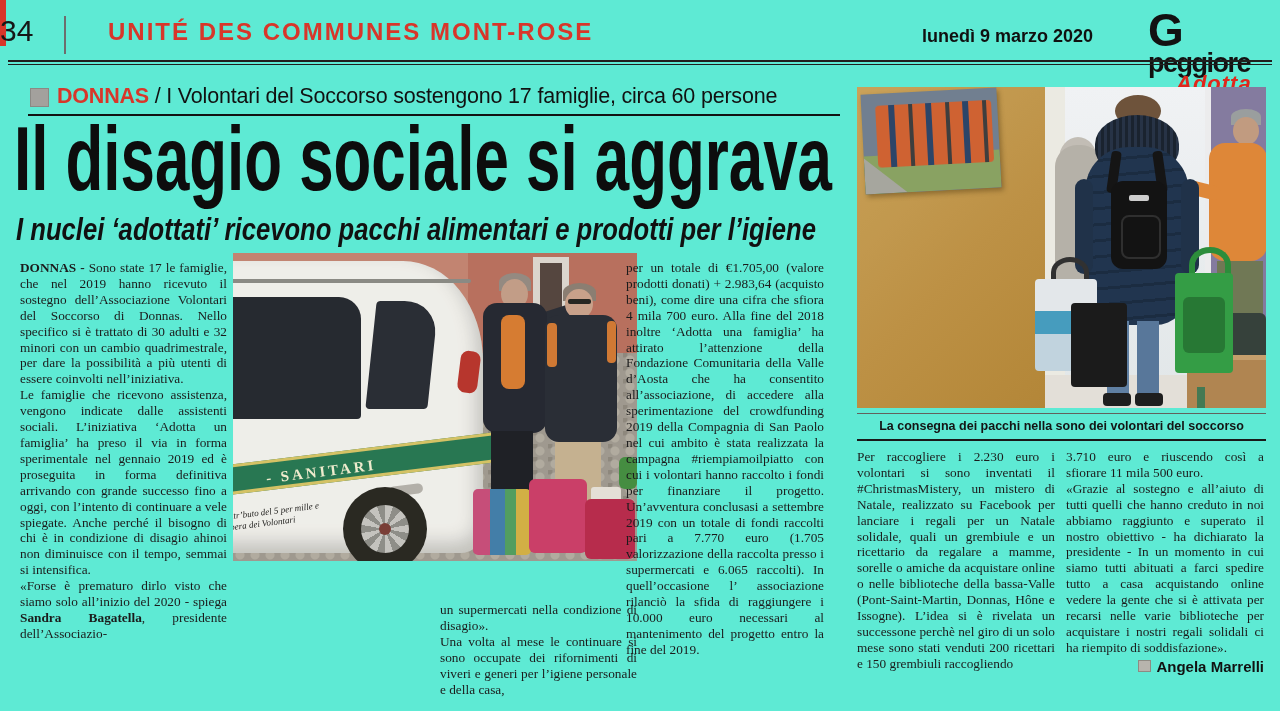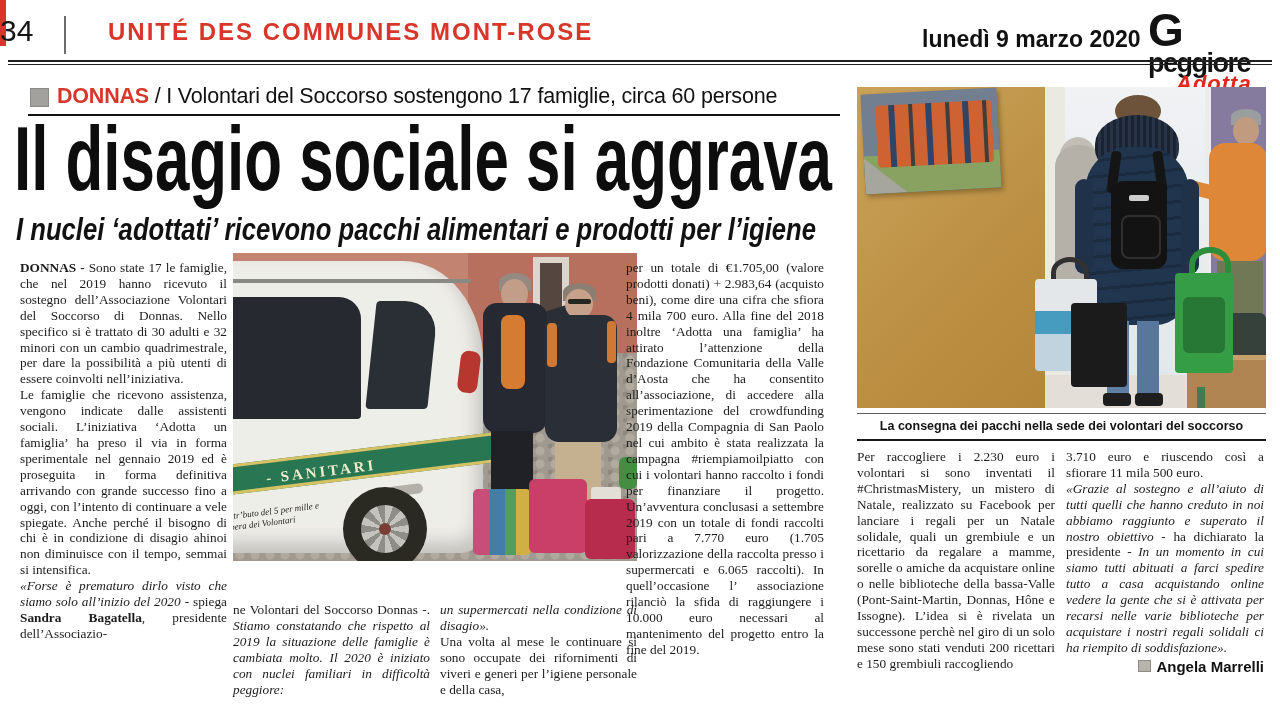--- a/index.html
+++ b/index.html
@@ -1,26 +1,26 @@
 <!DOCTYPE html>
 <html><head>
 <meta charset="utf-8">
 <style>
   html,body{margin:0;padding:0;background:#888;}
-  .page{position:relative;width:1280px;height:711px;overflow:hidden;background:#ffffff;
+  .page{position:relative;width:1280px;height:711px;overflow:hidden;background:#5eead4;
         font-family:"Liberation Serif","DejaVu Serif",serif;color:#1b1b1b;}
   .abs{position:absolute;}
   .sans{font-family:"Liberation Sans","DejaVu Sans",sans-serif;}
 
   
   .edge-mark{left:0;top:8;width:6px;height:46px;background:#d8362a;}
   .page-number{left:20;top:14px;font-size:30px;line-height:34px;color:#161616;}
   .header-vline{left:64px;top:16px;width:2px;height:38px;background:#6d6d6d;}
   .section-title{left:108px;top:18px;font-weight:bold;font-size:24px;letter-spacing:2px;color:#d8362a;white-space:nowrap;}
-  .issue-date{left:922px;top:26px;font-weight:bold;font-size:23px;color:#101010;}
+  .issue-date{left:922px;top:26px;font-weight:bold;font-size:18px;color:#101010;}
   .logo{left:1148px;top:10px;width:126px;line-height:1;}
   .logo-g{float:left;font-weight:bold;font-size:46px;line-height:40px;color:#121212;letter-spacing:-2px;}
   .logo-azzetta{font-weight:bold;font-size:27px;letter-spacing:-1.5px;color:#121212;}
   .logo-matin{font-weight:bold;font-style:italic;font-size:22px;letter-spacing:1px;color:#e0271c;margin:-4px 0 0 28px;}
   .rule-a{left:8px;top:60px;width:1264px;height:2px;background:#20201e;}
   .rule-b{left:8px;top:64px;width:1264px;height:1px;background:#20201e;}
 
   
   .kicker-marker{left:30px;top:88px;width:17px;height:17px;background:#a3a19d;border:1px solid #8b8984;}
   .kicker{left:57px;top:84px;font-size:21.5px;letter-spacing:-0.2px;white-space:nowrap;color:#111;}
@@ -30,21 +30,21 @@
   .subhead-svg{left:14px;top:211px;}
 
   
   .caption{border-top:1px solid #63615d;border-bottom:2px solid #191919;padding:5px 0 6px;
            text-align:center;font-family:"Liberation Sans","DejaVu Sans",sans-serif;
            font-weight:bold;font-size:12.5px;color:#141414;}
 
   
   .bodycol{font-size:13.3px;line-height:15.9px;text-align:justify;color:#1b1b1b;}
   .seg-b{font-weight:bold;}
-  .seg-i{font-style:italic;}
+  .seg-i{}
   .col1{left:20px;top:260px;width:207px;height:451px;}
   .col2{left:233px;top:602px;width:197px;height:109px;}
   .col3{left:440px;top:602px;width:197px;height:109px;}
   .col4{left:626px;top:260px;width:198px;height:451px;}
   .col5{left:857px;top:449px;width:198px;height:262px;}
   .col6{left:1066px;top:449px;width:198px;height:262px;}
   .byline{text-align:right;font-family:"Liberation Sans","DejaVu Sans",sans-serif;
           font-weight:bold;font-size:15px;margin-top:3px;color:#111;}
   .byline-icon{display:inline-block;width:11px;height:10px;background:#b7b4ad;border:1px solid #8e8b83;
                margin-right:5px;vertical-align:baseline;}
@@ -261,24 +261,23 @@
     <div class="abs dp-legR"></div>
     <div class="abs dp-shoeL"></div>
     <div class="abs dp-shoeR"></div>
     <div class="abs dp-bw-handle"></div>
     <div class="abs dp-bag-white"></div>
     <div class="abs dp-bag-black"></div>
     <div class="abs dp-bg-handle"></div>
     <div class="abs dp-bag-green"></div>
     <div class="abs dp-bg-art"></div>
   </div>
-  <div class="abs caption" style="left:857px;top:413px;width:409px;">La consegna dei pacchi nella sede dei volontari del soccorso</div>
+  <div class="abs caption" style="left:857px;top:413px;width:409px;">La consegna dei pacchi nella sono dei volontari del soccorso</div>
 
   <div class="abs bodycol col1"><span class="seg-b">DONNAS - </span><span>Sono state 17 le famiglie, che nel 2019 hanno ricevuto il sostegno dell’Associazione Volontari del Soccorso di Donnas. Nello specifico si è trattato di 30 adulti e 32 minori con un cambio quadrimestrale, per dare la possibilità a più utenti di essere coinvolti nell’iniziativa.</span><br><span>Le famiglie che ricevono assistenza, vengono indicate dalle assistenti sociali. L’iniziativa ‘Adotta un famiglia’ ha preso il via in forma sperimentale nel gennaio 2019 ed è proseguita in forma definitiva arrivando con grande successo fino a oggi, con l’intento di continuare a vele spiegate. Anche perché il bisogno di chi è in condizione di disagio ahinoi non diminuisce con il tempo, semmai si intensifica.</span><br><span class="seg-i">«Forse è prematuro dirlo visto che siamo solo all’inizio del 2020 </span><span>- spiega </span><span class="seg-b">Sandra Bagatella</span><span>, presidente dell’Associazio-</span></div>
-  <div class="abs bodycol col2"><span>ne Volontari del Soccorso Donnas -. </span><span class="seg-i">Stiamo constatando che rispetto al 2019 la situazione delle famiglie è cambiata molto. Il 2020 è iniziato con nuclei familiari in difficoltà peggiore:</span></div>
   <div class="abs bodycol col3"><span class="seg-i">un supermercati nella condizione di disagio».</span><br><span>Una volta al mese le continuare si sono occupate dei rifornimenti di viveri e generi per l’igiene personale e della casa,</span></div>
   <div class="abs bodycol col4"><span>per un totale di €1.705,00 (valore prodotti donati) + 2.983,64 (acquisto beni), come dire una cifra che sfiora 4 mila 700 euro. Alla fine del 2018 inoltre ‘Adotta una famiglia’ ha attirato l’attenzione della Fondazione Comunitaria della Valle d’Aosta che ha consentito all’associazione, di accedere alla sperimentazione del crowdfunding 2019 della Compagnia di San Paolo nel cui ambito è stata realizzata la campagna #riempiamoilpiatto con cui i volontari hanno raccolto i fondi per finanziare il progetto. Un’avventura conclusasi a settembre 2019 con un totale di fondi raccolti pari a 7.770 euro (1.705 valorizzazione della raccolta presso i supermercati e 6.065 raccolti). In quell’occasione l’ associazione rilanciò la sfida di raggiungere i 10.000 euro necessari al mantenimento del progetto entro la fine del 2019.</span></div>
   <div class="abs bodycol col5"><span>Per raccogliere i 2.230 euro i volontari si sono inventati il #ChristmasMistery, un mistero di Natale, realizzato su Facebook per lanciare i regali per un Natale solidale, quali un grembiule e un ricettario da regalare a mamme, sorelle o amiche da acquistare online o nelle biblioteche della bassa-Valle (Pont-Saint-Martin, Donnas, Hône e Issogne). L’idea si è rivelata un successone perchè nel giro di un solo mese sono stati venduti 200 ricettari e 150 grembiuli raccogliendo</span></div>
   <div class="abs bodycol col6">
     <span><span>3.710 euro e riuscendo così a sfiorare 11 mila 500 euro.</span><br><span class="seg-i">«Grazie al sostegno e all’aiuto di tutti quelli che hanno creduto in noi abbiamo raggiunto e superato il nostro obiettivo </span><span>- ha dichiarato la presidente  - </span><span class="seg-i">In un momento in cui siamo tutti abituati a farci spedire tutto a casa acquistando online vedere la gente che si è attivata per recarsi nelle varie biblioteche per acquistare i nostri regali solidali ci ha riempito di soddisfazione».</span></span>
     <div class="byline">
       <span class="byline-icon"></span><span>Angela Marrelli</span>
     </div>
   </div>
 

